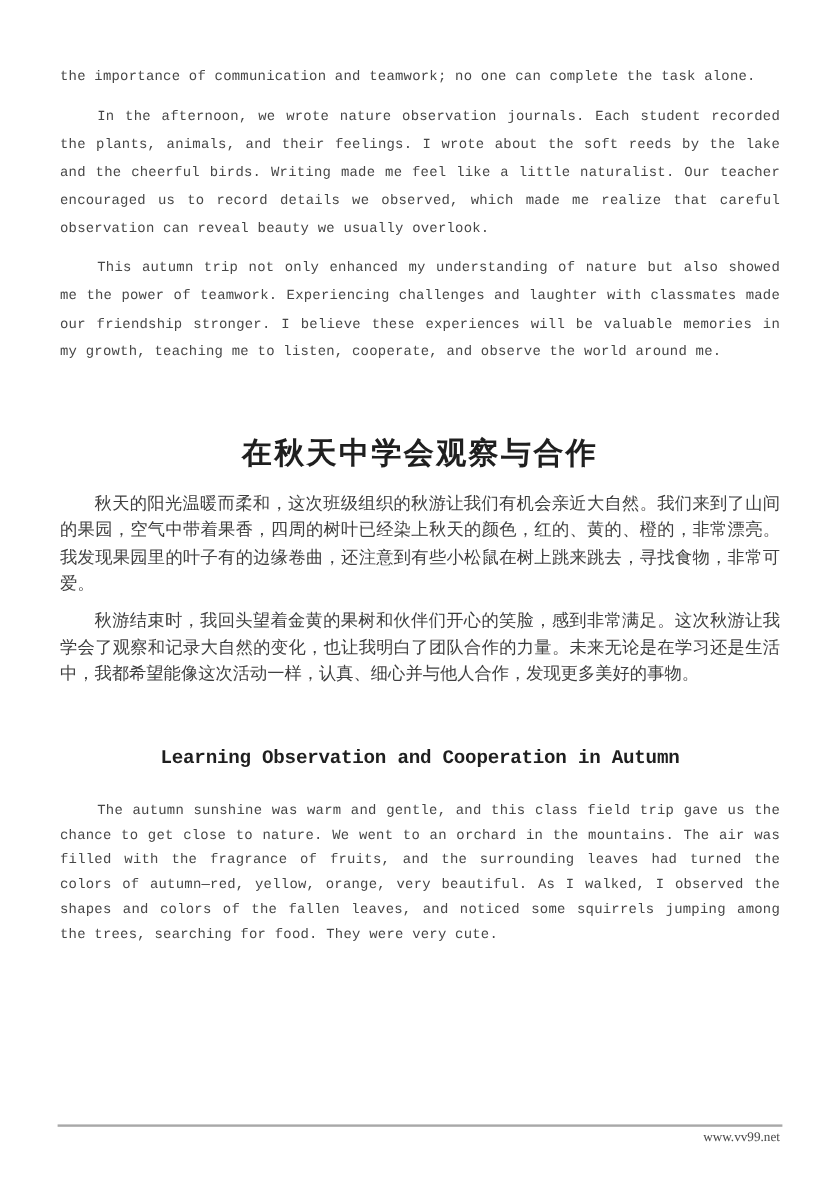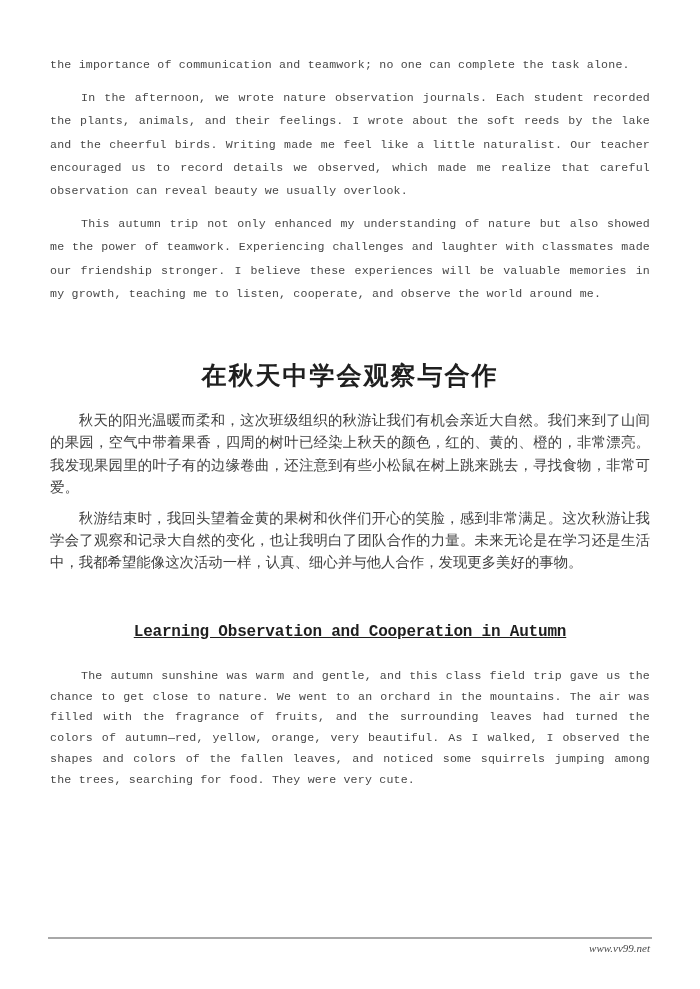--- a/index.html
+++ b/index.html
@@ -27,21 +27,21 @@
     line-height: 23.2px;
     color: #474747;
     text-align: justify;
     letter-spacing: 0.2px;
   }
   .p-frag { margin-top: 53px !important; text-indent: 0; }
   .p-en   { margin-top: 10px !important; text-indent: 31px; }
   
   .zh-title {
     margin: 55px 0 0 0;
-    font-family: Liberation Mono, monospace;
+    font-family: Liberation Sans, sans-serif;
     font-size: 25px;
     font-weight: bold;
     line-height: 36px;
     color: #1f1f1f;
     text-align: center;
     letter-spacing: 2px;
   }
   .zh-body p {
     margin: 0;
     font-family: "Liberation Serif", "DejaVu Serif", serif;
@@ -57,21 +57,20 @@
   .p-zh4 { margin-top: 8px  !important; }
   
   .en-title {
     margin: 45px 0 0 0;
     font-size: 16px;
     font-weight: bold;
     line-height: 26px;
     color: #1f1f1f;
     text-align: center;
     letter-spacing: -0.2px;
-    text-decoration: underline;
   }
   .p-en-last {
     margin-top: 21px !important;
     line-height: 20.8px !important;
   }
   
   .watermark {
     position: absolute;
     left: 262px;
     top: 846px;
@@ -92,21 +91,20 @@
     right: 48px;
     top: 937px;
     border-top: 2px solid #a8a8a8;
   }
   .footer-text {
     position: absolute;
     z-index: 1;
     right: 50px;
     top: 942px;
     font-family: "Liberation Serif", "DejaVu Serif", serif;
-    font-style: italic;
     font-size: 11px;
     color: #4a4a4a;
   }
 </style>
 </head>
 <body>
 
 <div class="page">
 
 

